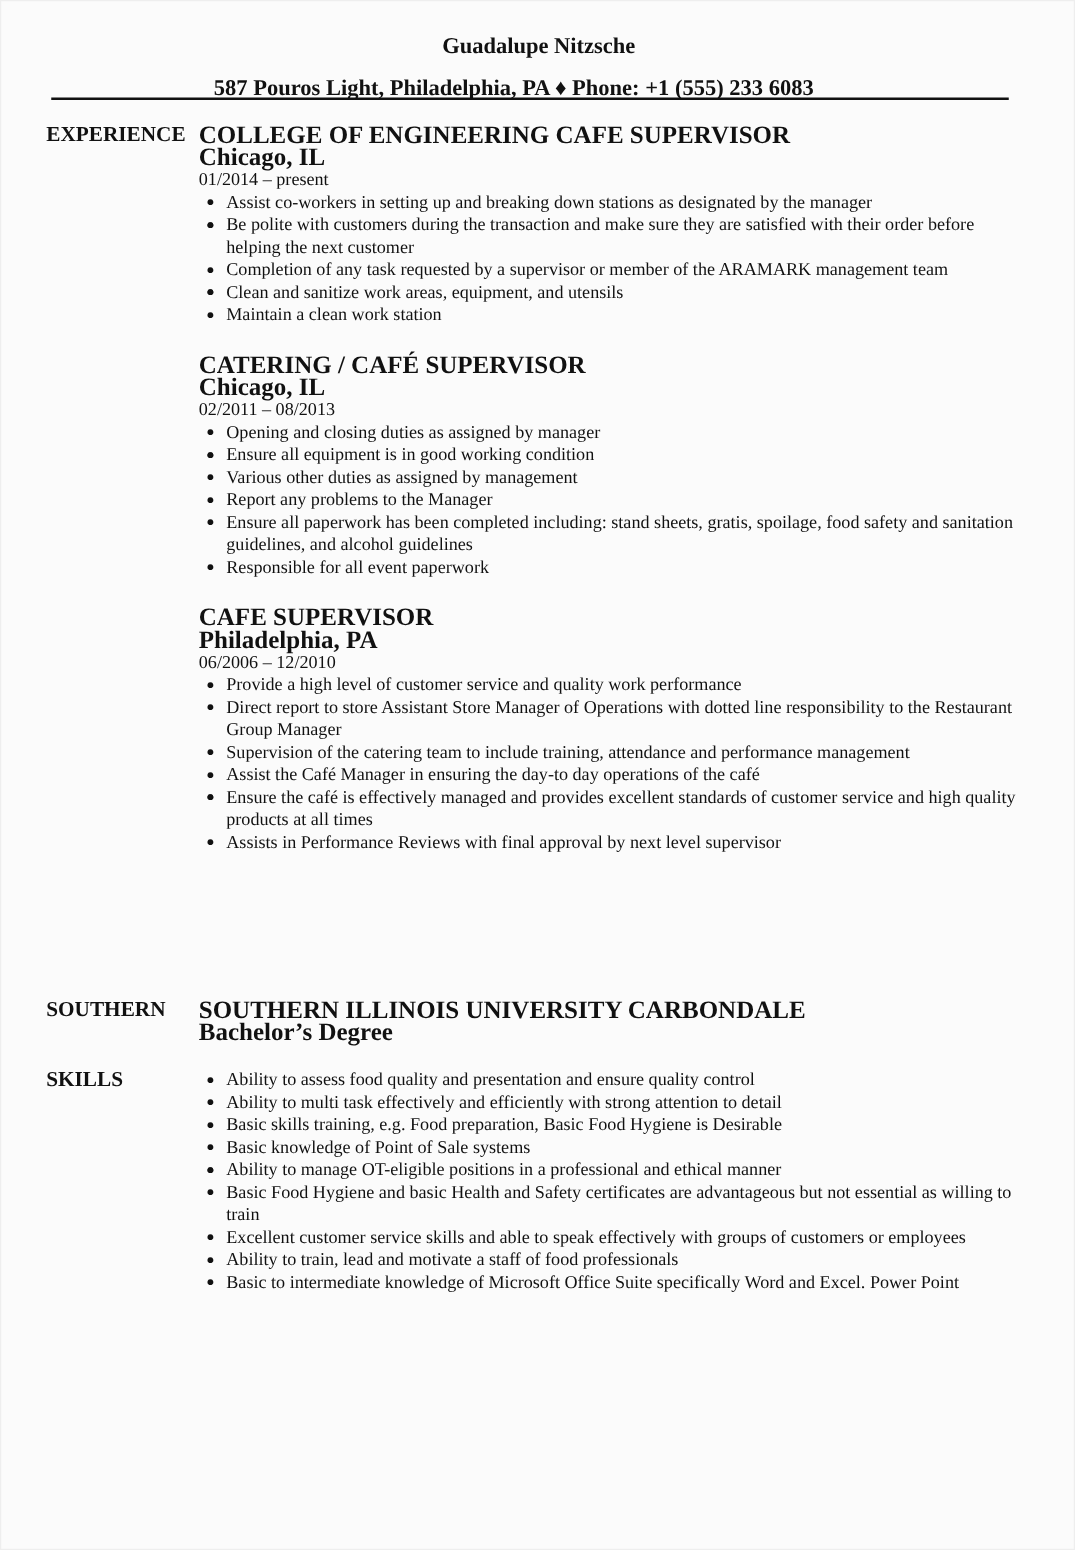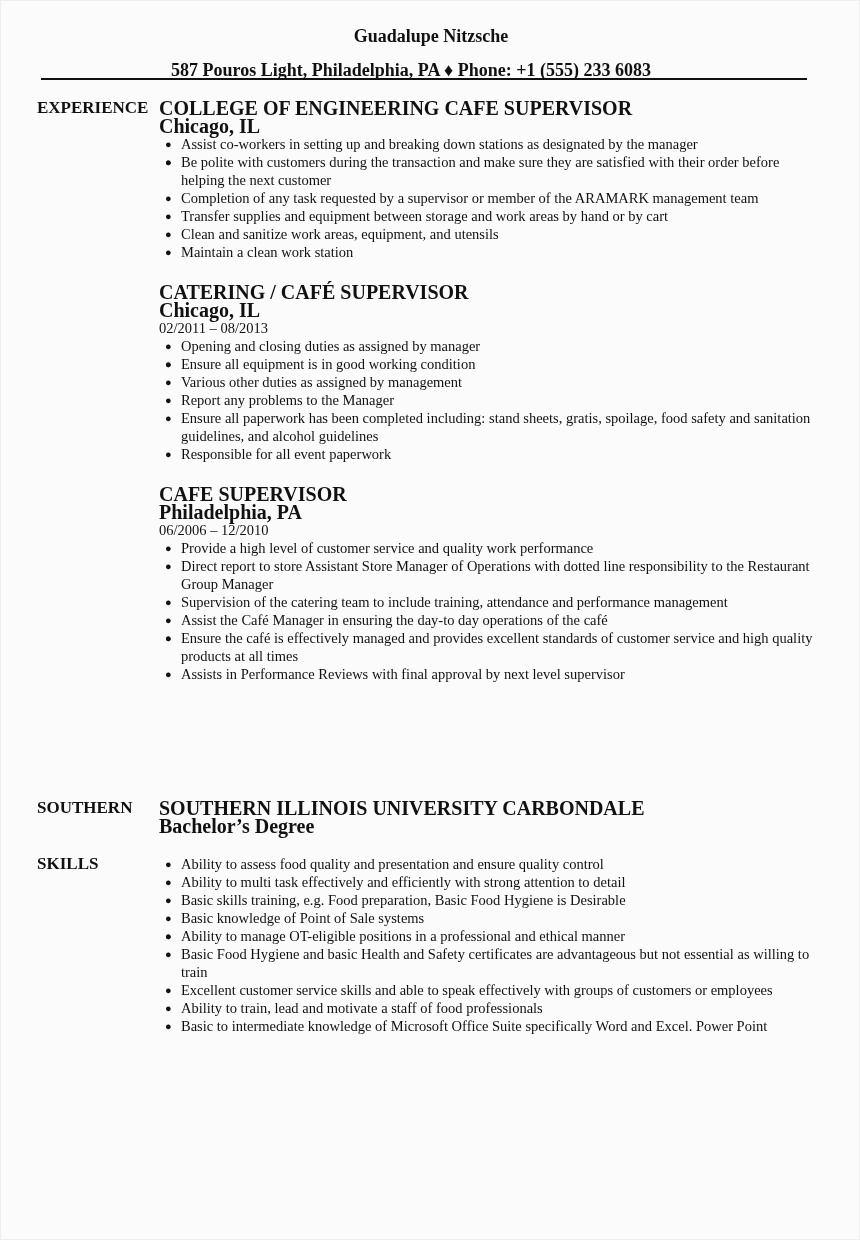--- a/index.html
+++ b/index.html
@@ -42,26 +42,27 @@
 <div class="name">Guadalupe Nitzsche</div>
 <div class="contact">587 Pouros Light, Philadelphia, PA ♦ Phone: +1 (555) 233 6083</div>
 <div class="rule"></div>
 
 <div class="section" style="top:98px;">
   <div class="sec-label">EXPERIENCE</div>
   <div class="content" id="experience-content">
     <div class="job">
       <div class="job-title">COLLEGE OF ENGINEERING CAFE SUPERVISOR</div>
       <div class="loc">Chicago, IL</div>
+      <div class="dates">01/2014 – present</div>
       <ul>
           <li><span class="bullet">●</span><span>Assist co-workers in setting up and breaking down stations as designated by the manager</span></li>
           <li><span class="bullet">●</span></li>
           <li><span class="bullet">●</span><span>Be polite with customers during the transaction and make sure they are satisfied with their order before helping the next customer</span></li>
           <li><span class="bullet">●</span><span>Completion of any task requested by a supervisor or member of the ARAMARK management team</span></li>
-          <li><span class="bullet">●</span><span>Transfer supplies and equipment between storage and work areas by hand or by cart</span></li>
+          <li><span class="bullet">●</span></li>
           <li><span class="bullet">●</span><span>Clean and sanitize work areas, equipment, and utensils</span></li>
           <li><span class="bullet">●</span><span>Maintain a clean work station</span></li>
         </ul>
     </div>
     <div class="job">
       <div class="job-title">CATERING / CAFÉ SUPERVISOR</div>
       <div class="loc">Chicago, IL</div>
       <div class="dates">02/2011 – 08/2013</div>
       <ul>
           <li><span class="bullet">●</span><span>Opening and closing duties as assigned by manager</span></li>

